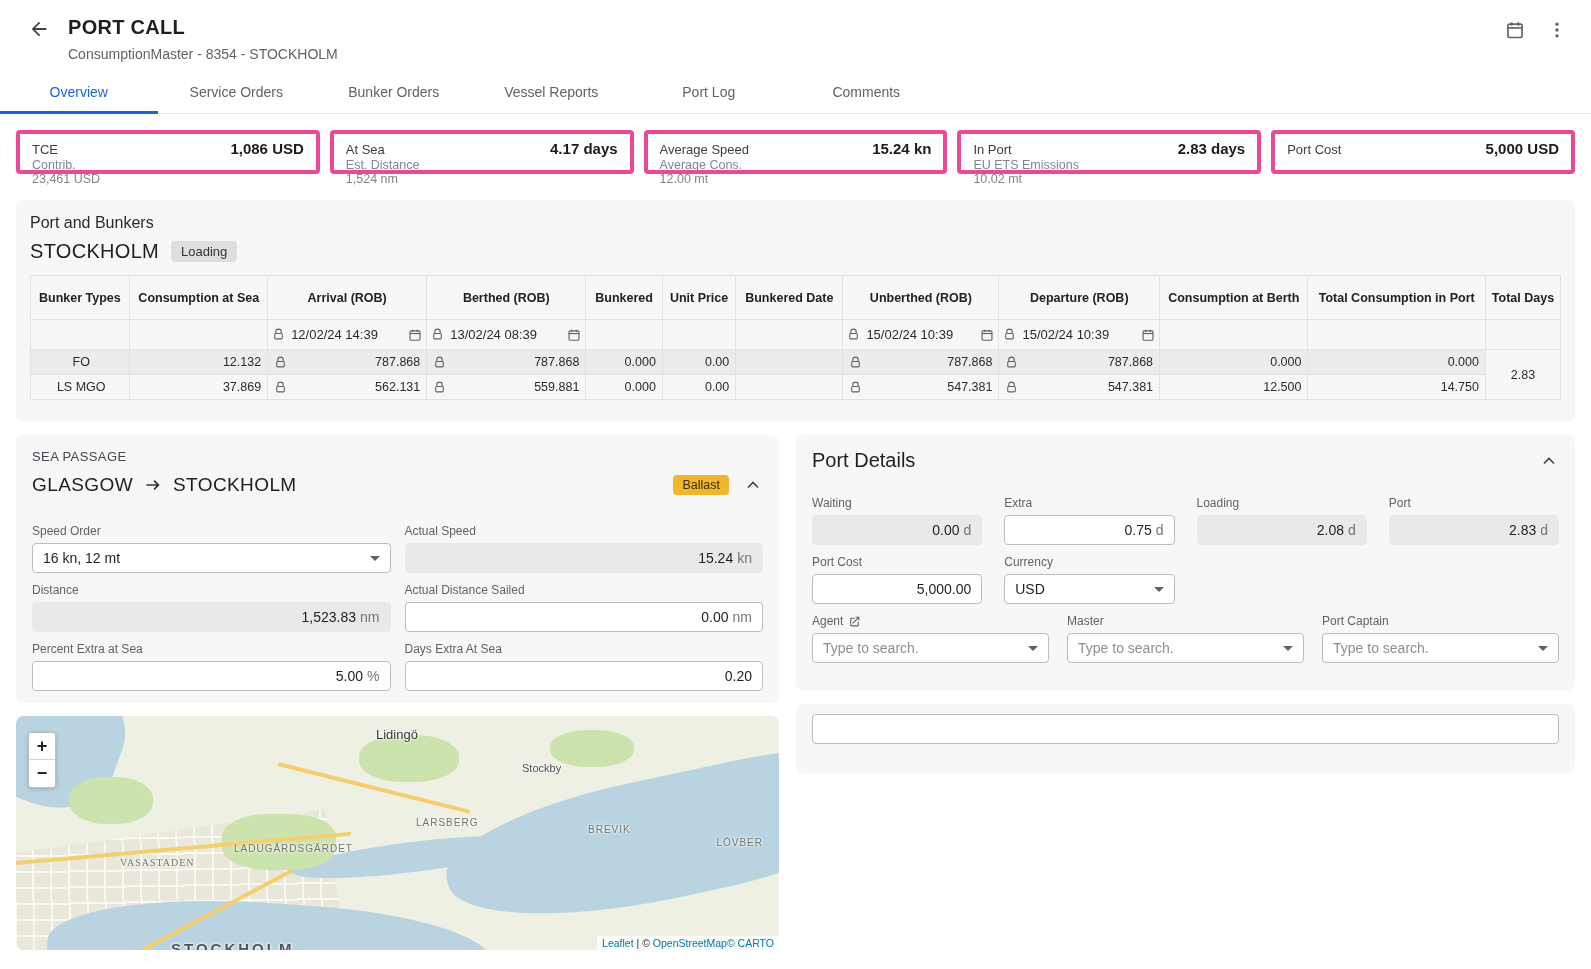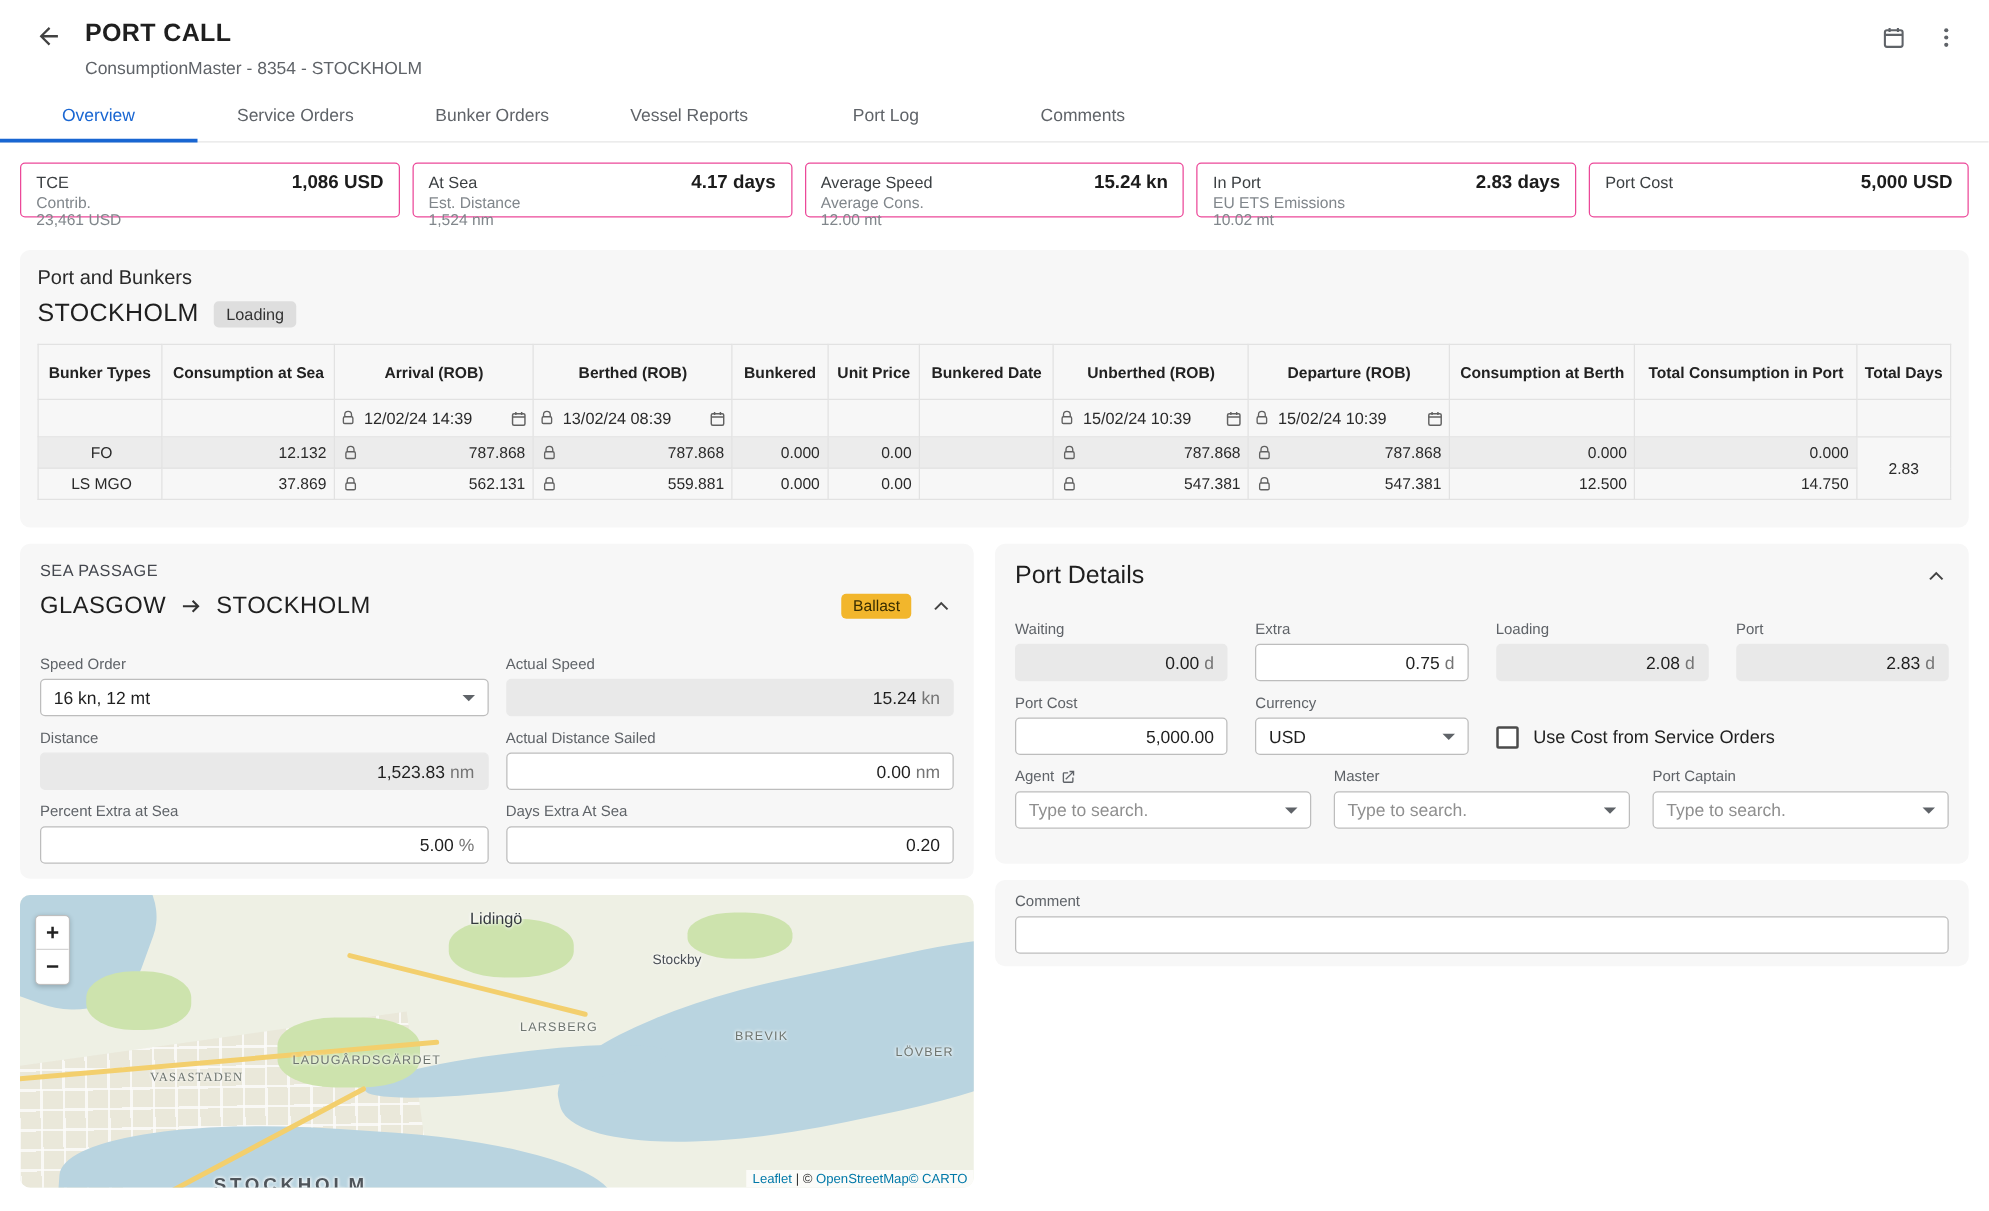--- a/index.html
+++ b/index.html
@@ -14,21 +14,21 @@
   .header-right { display: flex; gap: 22px; align-items: center; margin-top: 4px; }
   .icon-btn { cursor: pointer; display: inline-flex; }
 
   
   .tabs { display: flex; margin-top: 10px; border-bottom: 1px solid #e6e6e6; }
   .tab { width: 157.5px; text-align: center; padding: 12px 0 13px; font-size: 14px; color: #5f6368; cursor: pointer; font-weight: 500; }
   .tab.active { color: #1966d2; border-bottom: 3px solid #1966d2; margin-bottom: -1px; padding-bottom: 11px; }
 
   
   .kpi-row { display: flex; gap: 10px; margin: 16px 16px 0; }
-  .kpi-card { flex: 1; border: 1px solid #ec4899; border-radius: 4px; padding: 6px 12px; background: #fff; height: 44px; }
+  .kpi-card { flex: 1; border: 4px solid #ec4899; border-radius: 4px; padding: 6px 12px; background: #fff; height: 44px; }
   .kpi-line { display: flex; justify-content: space-between; align-items: baseline; }
   .kpi-label { font-size: 13px; color: #3c4043; }
   .kpi-value { font-size: 15px; font-weight: bold; color: #1c1c1c; }
   .kpi-subline { display: flex; justify-content: space-between; margin-top: 1px; flex-direction: column; }
   .kpi-sublabel, .kpi-subvalue { font-size: 12.5px; color: #80868b; }
 
   
   .card { background: #f7f7f7; border-radius: 8px; }
 
   
@@ -567,24 +567,20 @@
             <span>5,000.00</span>
           </div>
         </div>
         <div>
           <div class="field-label">Currency</div>
           <div class="input select">
             <span>USD</span>
             <span class="caret"></span>
           </div>
         </div>
-        <div class="checkbox-wrap">
-          <span class="checkbox"></span>
-          <span class="checkbox-label">Use Cost from Service Orders</span>
-        </div>
       </div>
 
       <div class="pd-grid-3">
         <div>
           <div class="label-row">
             <span class="field-label">Agent</span>
             <svg class="ic" width="13" height="13" viewBox="0 0 24 24">
                 <path d="M18 19H6V7h6V5H6a2 2 0 0 0-2 2v12a2 2 0 0 0 2 2h12a2 2 0 0 0 2-2v-6h-2z" fill="#5f6368"></path>
                 <path d="M14 3v2h3.6l-9.8 9.8 1.4 1.4L19 6.4V10h2V3z" fill="#5f6368"></path>
               </svg>
@@ -605,17 +601,16 @@
           <div class="field-label">Port Captain</div>
           <div class="input select">
             <span class="placeholder">Type to search.</span>
             <span class="caret"></span>
           </div>
         </div>
       </div>
     </section>
 
     <section class="card comment-card">
-      <div class="field-label">Comment</div>
       <div class="input"></div>
     </section>
   </div>
 </div>
 
 </body></html>

